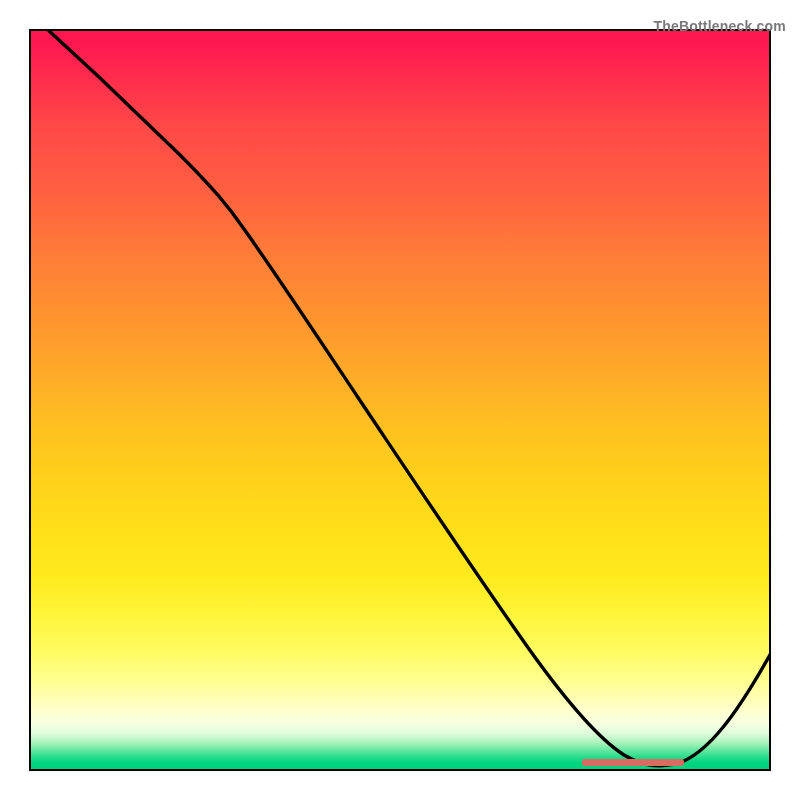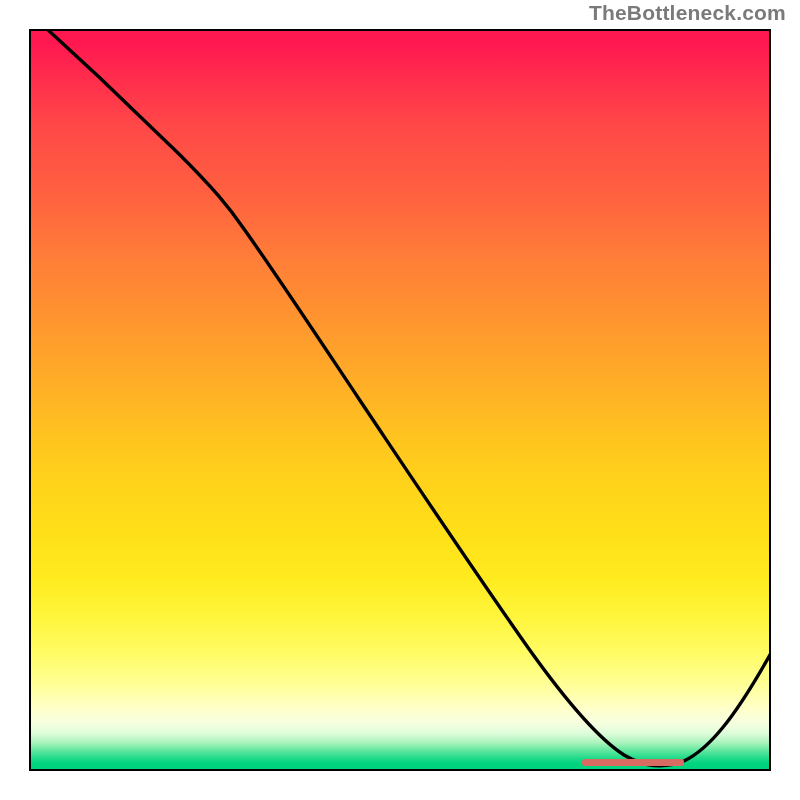--- a/index.html
+++ b/index.html
@@ -6,23 +6,23 @@
   body {
     width: 800px;
     height: 800px;
     background: #ffffff;
     position: relative;
     overflow: hidden;
     font-family: Arial, Helvetica, sans-serif;
   }
   .watermark {
     position: absolute;
-    top: 1px;
+    top: 18px;
     right: 14px;
-    font-size: 21px;
+    font-size: 14px;
     font-weight: bold;
     color: #7a7a7a;
     letter-spacing: 0.2px;
     z-index: 10;
   }
   .plot-area {
     position: absolute;
     left: 29px;
     top: 29px;
     width: 742px;

